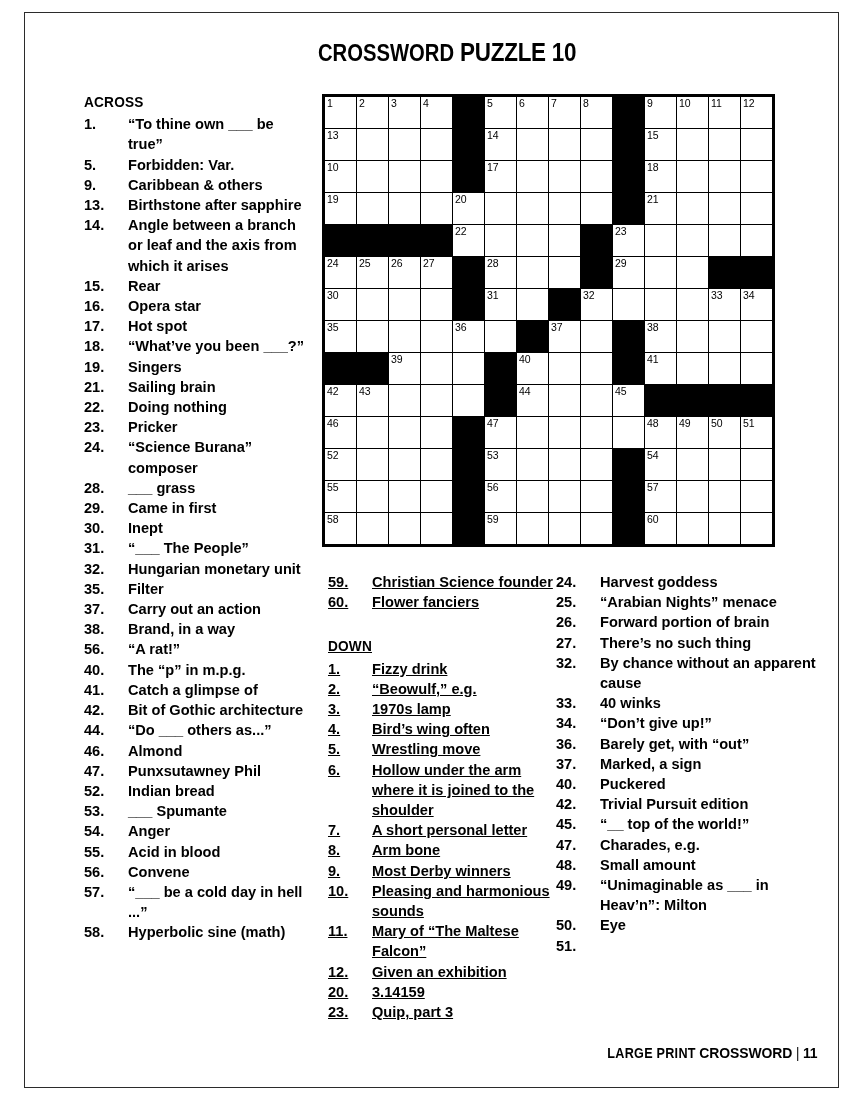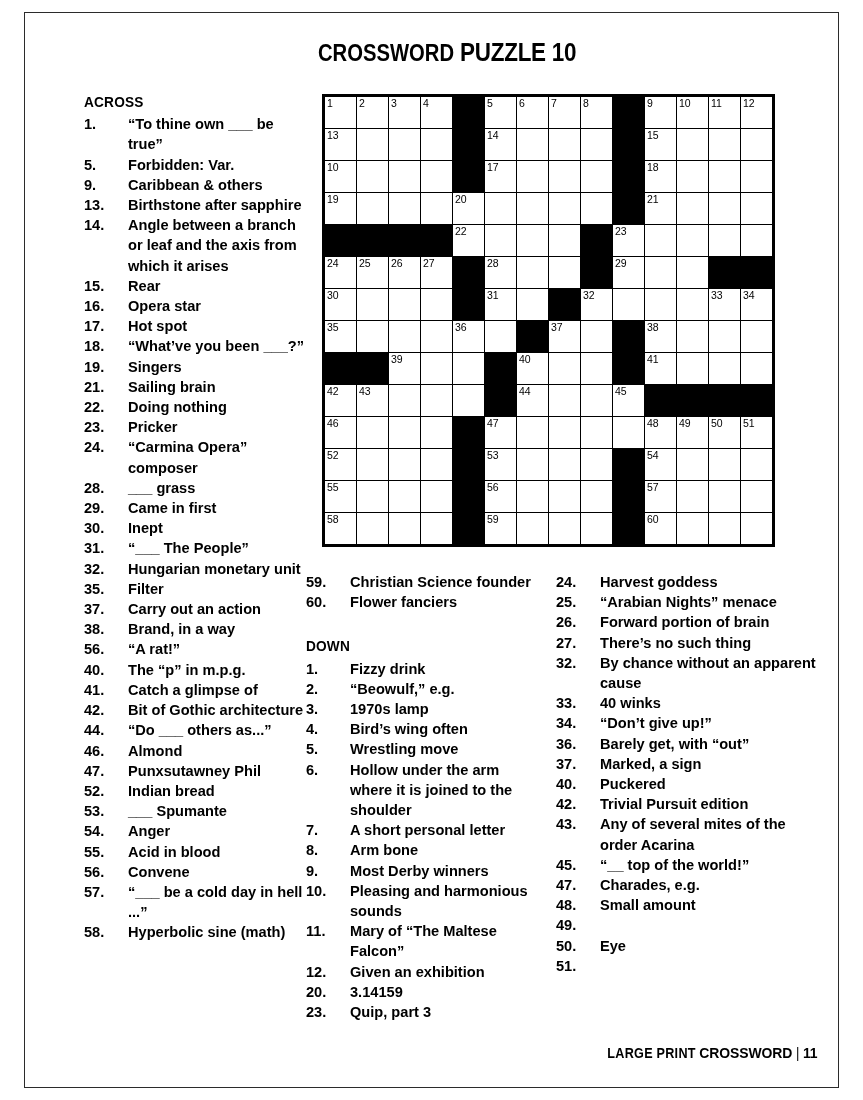--- a/index.html
+++ b/index.html
@@ -58,21 +58,21 @@
   }
 
   
   .clue-col {
     position: absolute;
     font-size: 14.6px;
     font-weight: bold;
     line-height: 20.2px;
   }
   #col-left  { left: 84px;  top: 92px;  width: 224px; }
-  #col-mid   { left: 306px; top: 572px; width: 228px; }
+  #col-mid   { left: 328px; top: 572px; width: 228px; text-decoration: underline; }
   #col-right { left: 556px; top: 572px; width: 262px; }
 
   .section-head {
     font-size: 15.2px;
     font-weight: bold;
     letter-spacing: 0.2px;
     transform: scaleX(0.9);
     transform-origin: left center;
     margin-bottom: 2px;
   }
@@ -202,21 +202,21 @@
         <div class="clue">
           <span class="clue-num">22.</span>
           <span class="clue-text">Doing nothing</span>
         </div>
         <div class="clue">
           <span class="clue-num">23.</span>
           <span class="clue-text">Pricker</span>
         </div>
         <div class="clue">
           <span class="clue-num">24.</span>
-          <span class="clue-text">“Carmina Opera” composer</span>
+          <span class="clue-text">“Science Burana” composer</span>
         </div>
         <div class="clue">
           <span class="clue-num">28.</span>
           <span class="clue-text">___ grass</span>
         </div>
         <div class="clue">
           <span class="clue-num">29.</span>
           <span class="clue-text">Came in first</span>
         </div>
         <div class="clue">
@@ -415,37 +415,34 @@
         </div>
         <div class="clue">
           <span class="clue-num">40.</span>
           <span class="clue-text">Puckered</span>
         </div>
         <div class="clue">
           <span class="clue-num">42.</span>
           <span class="clue-text">Trivial Pursuit edition</span>
         </div>
         <div class="clue">
-          <span class="clue-num">43.</span>
-          <span class="clue-text">Any of several mites of the order Acarina</span>
-        </div>
-        <div class="clue">
           <span class="clue-num">45.</span>
           <span class="clue-text">“__ top of the world!”</span>
         </div>
         <div class="clue">
           <span class="clue-num">47.</span>
           <span class="clue-text">Charades, e.g.</span>
         </div>
         <div class="clue">
           <span class="clue-num">48.</span>
           <span class="clue-text">Small amount</span>
         </div>
         <div class="clue">
           <span class="clue-num">49.</span>
+          <span class="clue-text">“Unimaginable as ___ in Heav’n”: Milton</span>
         </div>
         <div class="clue">
           <span class="clue-num">50.</span>
           <span class="clue-text">Eye</span>
         </div>
         <div class="clue">
           <span class="clue-num">51.</span>
         </div>
       </div>
   </div>

